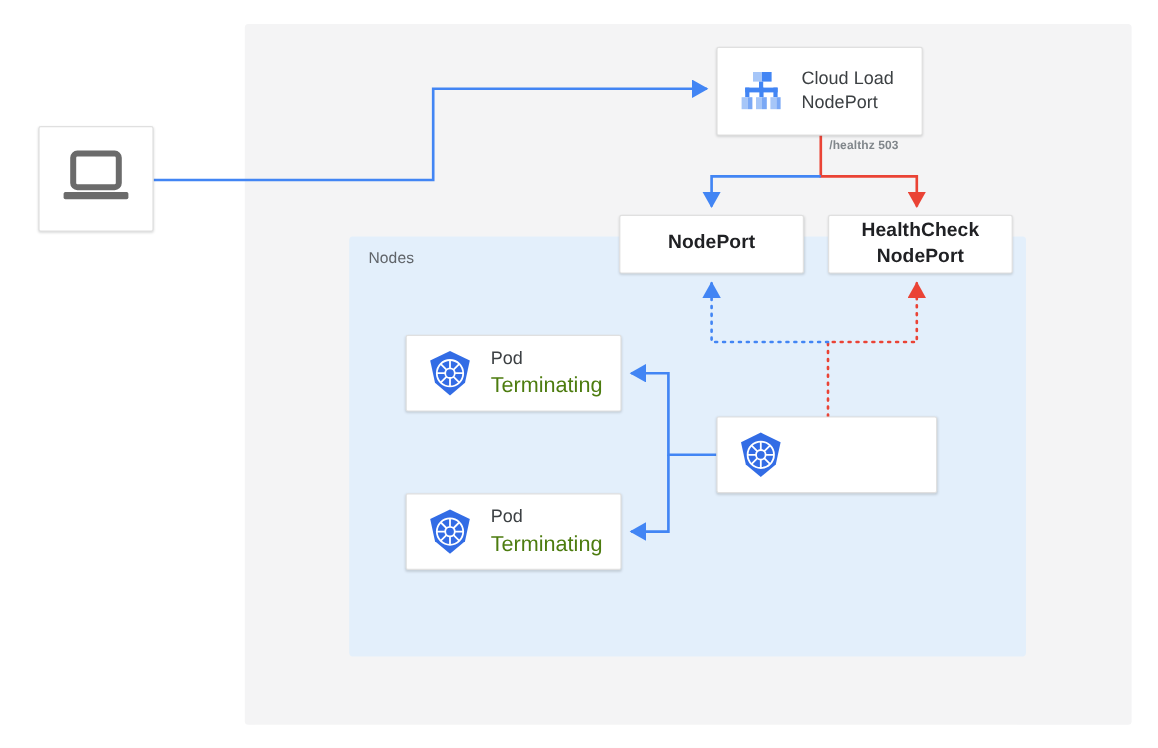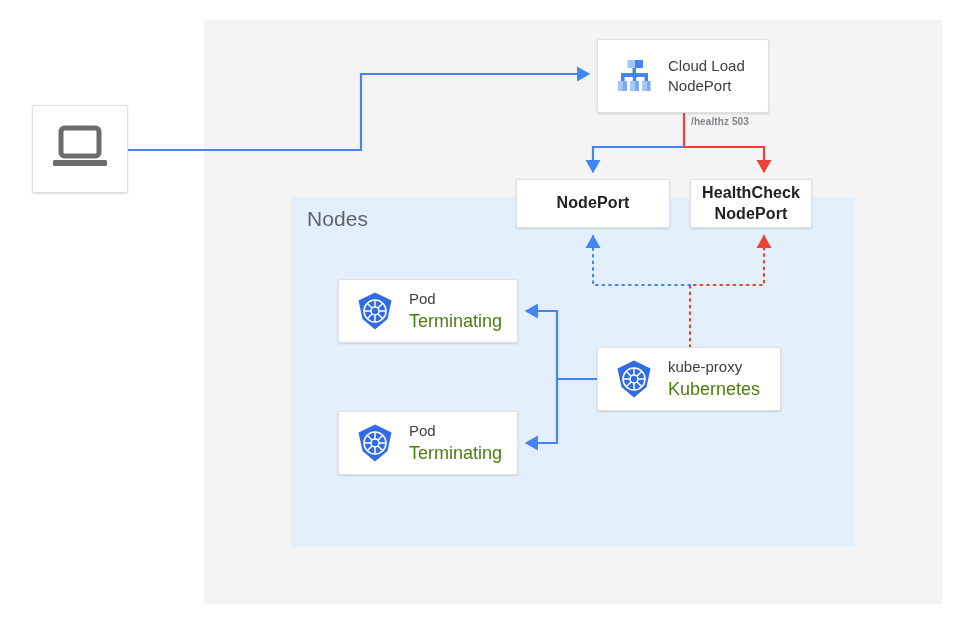--- a/index.html
+++ b/index.html
@@ -28,21 +28,21 @@
     border-radius: 3px;
   }
   .nodes-panel {
     left: 291px; top: 197px;
     width: 564px; height: 350px;
     background: #e3effb;
     border-radius: 3px;
   }
   .nodes-label {
     left: 307px; top: 207px;
-    font-size: 21px;
+    font-size: 13px;
     color: #5f6368;
     letter-spacing: .1px;
   }
 
   
   .card {
     background: #ffffff;
     border: 1px solid #e0e0e0;
     border-radius: 2px;
     box-sizing: border-box;
@@ -79,21 +79,21 @@
     font-weight: bold;
     color: #202124;
     line-height: 1.3;
     letter-spacing: .1px;
   }
 
   
   .box-client   { left: 32px;  top: 105px; width: 96px;  height: 88px; }
   .box-clb      { left: 597px; top: 39px;  width: 172px; height: 74px; }
   .box-np       { left: 516px; top: 179px; width: 154px; height: 49px; }
-  .box-hcnp     { left: 690px; top: 179px; width: 122px; height: 49px; }
+  .box-hcnp     { left: 690px; top: 179px; width: 154px; height: 49px; }
   .box-pod1     { left: 338px; top: 279px; width: 180px; height: 64px; }
   .box-pod2     { left: 338px; top: 411px; width: 180px; height: 64px; }
   .box-kproxy   { left: 597px; top: 347px; width: 184px; height: 64px; }
 
   
   .edge-label {
     left: 691px; top: 116px;
     font-size: 10px;
     font-weight: bold;
     color: #80868b;
@@ -254,19 +254,15 @@
           <line x1="20" y1="24" x2="20" y2="31"></line>
           <line x1="9" y1="20" x2="16" y2="20"></line>
           <line x1="24" y1="20" x2="31" y2="20"></line>
           <line x1="12.2" y1="12.2" x2="17.2" y2="17.2"></line>
           <line x1="22.8" y1="22.8" x2="27.8" y2="27.8"></line>
           <line x1="27.8" y1="12.2" x2="22.8" y2="17.2"></line>
           <line x1="17.2" y1="22.8" x2="12.2" y2="27.8"></line>
         </g>
       </svg>
     </span>
-    <span class="card-text">
-      <span class="card-title">kube-proxy</span>
-      <span class="card-sub">Kubernetes</span>
-    </span>
   </div>
 
 </div>
 
 </body></html>

